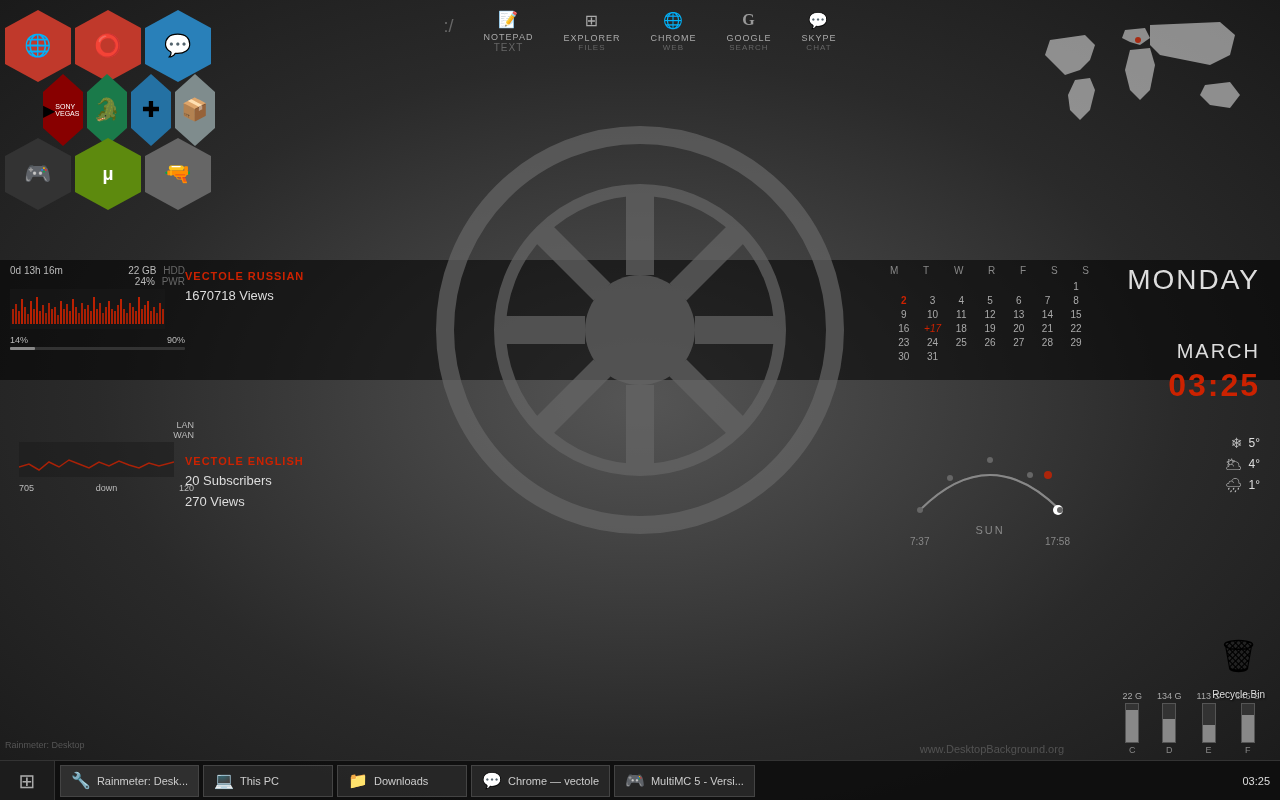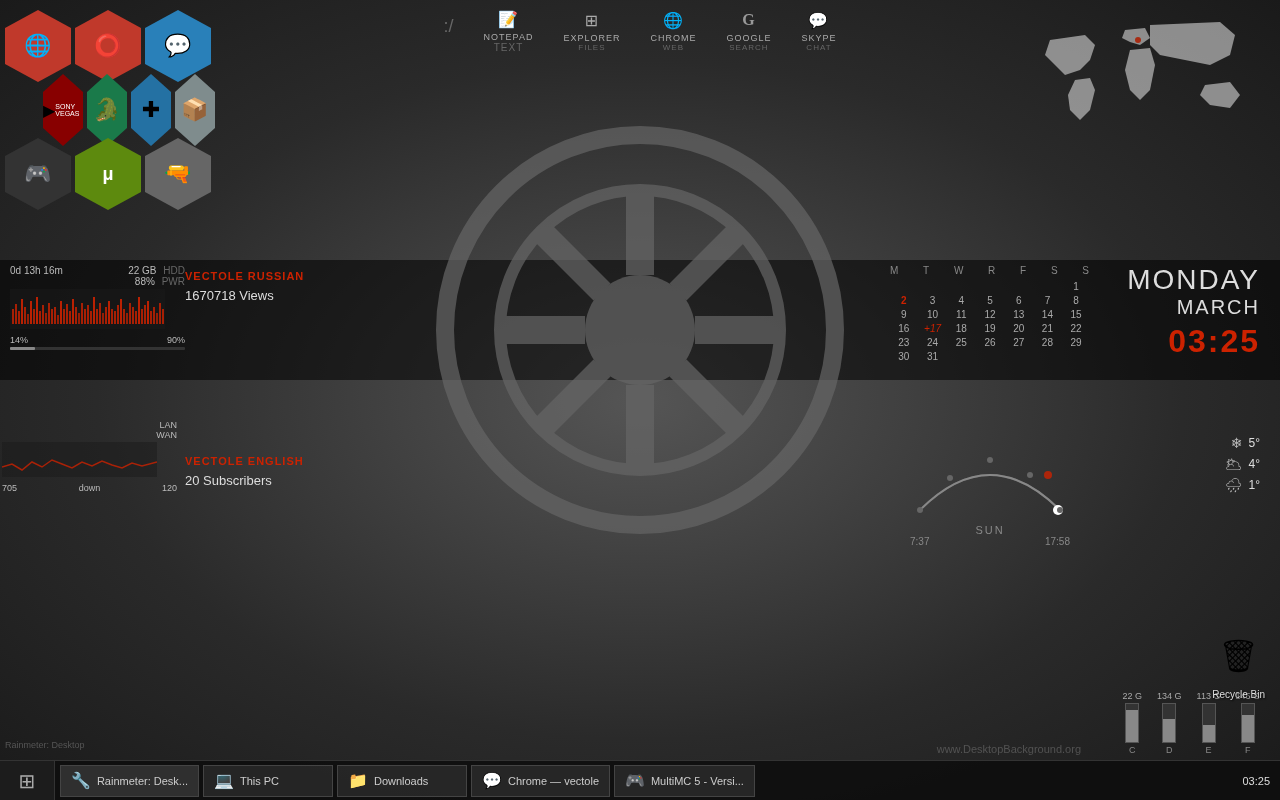--- a/index.html
+++ b/index.html
@@ -129,21 +129,21 @@
       display: flex;
       justify-content: space-between;
       color: #bbb;
       font-size: 9px;
       margin-top: 2px;
     }
 
     
     .widget-network {
       position: absolute;
-      left: 2px;
+      left: 19px;
       top: 420px;
       z-index: 10;
       width: 175px;
     }
     .net-label {
       color: #bbb;
       font-size: 9px;
       text-align: right;
       margin-bottom: 2px;
     }
@@ -234,20 +234,21 @@
       font-weight: 300;
       letter-spacing: 2px;
       line-height: 1.1;
     }
     .date-month {
       color: #ddd;
       font-size: 20px;
       font-weight: 300;
       letter-spacing: 2px;
       line-height: 1.1;
+      margin-top: 44px;
     }
     .date-time {
       color: #cc2200;
       font-size: 32px;
       font-weight: bold;
       letter-spacing: 2px;
       margin-top: 5px;
     }
 
     
@@ -438,21 +439,21 @@
       display: flex;
       align-items: center;
       gap: 8px;
       padding: 0 10px;
       color: #aaa;
       font-size: 10px;
     }
     .watermark {
       position: absolute;
       bottom: 45px;
-      right: 199px;
+      right: 216px;
       color: rgba(150,150,150,0.4);
       font-size: 11px;
       z-index: 5;
     }
 
     
     .rainmeter-label {
       position: absolute;
       bottom: 50px;
       left: 5px;
@@ -555,21 +556,21 @@
     <div class="hex" style="background:#666;">🔫</div>
   </div>
 </div>
 
 <div class="widget-left">
   <div class="widget-uptime">
     <span>0d 13h 16m</span>
     <div style="text-align:right;">
       <span>22 GB</span>
       <span style="margin-left:4px;color:#666;">HDD</span><br>
-      <span>88%</span>
+      <span>24%</span>
       <span style="margin-left:4px;color:#666;">PWR</span>
     </div>
   </div>
   
   <svg width="155" height="40">
     <rect width="155" height="40" fill="#1a1a1a" opacity="0.5"></rect>
 
     <rect x="2" y="20" width="2" height="15" fill="#cc2200" opacity="0.8"></rect>
     <rect x="5" y="15" width="2" height="20" fill="#cc2200" opacity="0.8"></rect>
     <rect x="8" y="22" width="2" height="13" fill="#cc2200" opacity="0.8"></rect>
@@ -651,20 +652,21 @@
   <div class="channel-title">VECTOLE RUSSIAN</div>
   <div class="channel-stats">
     <div>1670718 Views</div>
   </div>
 </div>
 
 <div class="channel-widget2">
   <div class="channel-title">VECTOLE ENGLISH</div>
   <div class="channel-stats">
     <div>20 Subscribers</div>
+    <div>270 Views</div>
   </div>
 </div>
 
 <div class="world-map">
   <svg viewBox="0 0 240 140" xmlns="http://www.w3.org/2000/svg" style="width:100%;height:100%;">
 
     <path d="M20,30 L55,25 L65,35 L60,50 L50,60 L35,65 L25,55 L15,45 Z" fill="#ccc" opacity="0.8"></path>
 
     <path d="M45,70 L60,68 L65,80 L60,100 L50,110 L40,100 L38,85 Z" fill="#ccc" opacity="0.8"></path>
 

